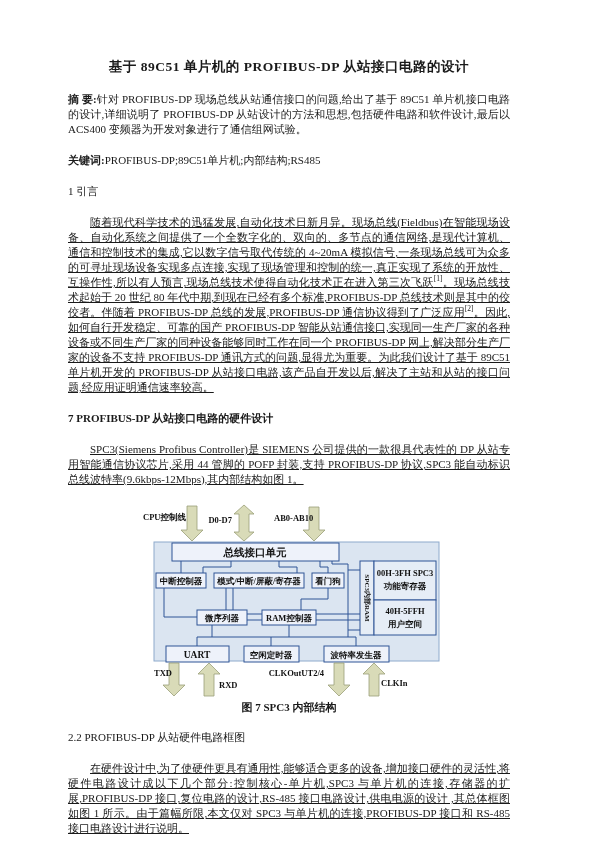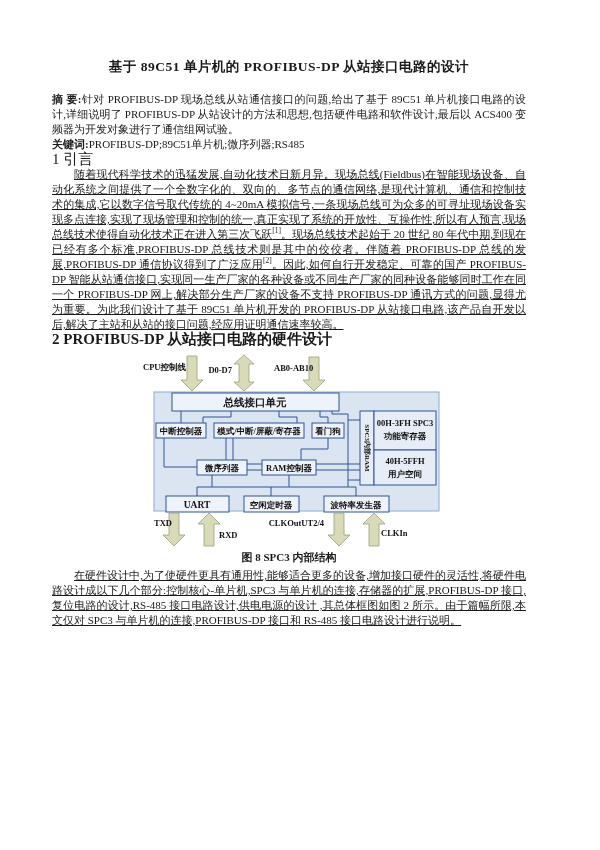--- a/index.html
+++ b/index.html
@@ -10,27 +10,27 @@
     font-family:"Liberation Serif","DejaVu Serif",serif;
     color:#1a1a1a;
     overflow:hidden;
   }
   .content{position:absolute;left:52px;top:58px;width:474px;}
   .doc-title{
     margin:0 0 16px 0;
     font-size:13.5px;font-weight:bold;text-align:center;
     letter-spacing:.5px;
   }
-  p{margin:0;}
+  p{margin:16px;}
   .body-text{
     font-size:11px;line-height:15px;text-align:justify;
   }
   .indent{text-indent:2em;text-decoration:underline;}
   .lbl{font-weight:bold;}
-  .sec-h{font-size:15px;line-height:15px;}
+  .sec-h{font-size:11px;line-height:15px;}
   .sec-h.bold{font-weight:bold;}
   sup{font-size:7.5px;line-height:0;}
   .figure-block{margin-top:6px;}
   .figure-caption{
     text-align:center;font-size:11px;font-weight:bold;
     line-height:14px;margin:1px 0 4px 0;
   }
   
   svg{display:block;}
   .dg-container{fill:#dbe5f1;stroke:#8eaacc;stroke-width:1;}
@@ -48,29 +48,30 @@
 </head>
 <body>
 
 <div class="page">
   <div class="content">
 
     <h1 class="doc-title">基于 89C51 单片机的 PROFIBUS-DP 从站接口电路的设计</h1>
 
     <p class="body-text"><span class="lbl">摘  要:</span><span>针对 PROFIBUS-DP 现场总线从站通信接口的问题,给出了基于 89C51 单片机接口电路的设计,详细说明了 PROFIBUS-DP 从站设计的方法和思想,包括硬件电路和软件设计,最后以 ACS400 变频器为开发对象进行了通信组网试验。</span></p>
 
-    <p class="body-text"><span class="lbl">关键词</span><span class="lbl">:</span><span>PROFIBUS-DP;89C51单片机;微序列器;RS485</span></p>
+    <p class="body-text"><span class="lbl">关键词</span><span class="lbl">:</span><span>PROFIBUS-DP;89C51单片机;内部结构;RS485</span></p>
 
 
 
     <p class="sec-h">1 引言</p>
 
     <p class="body-text indent"><span>随着现代科学技术的迅猛发展,自动化技术日新月异。现场总线(Fieldbus)在智能现场设备、自动化系统之间提供了一个全数字化的、双向的、多节点的通信网络,是现代计算机、通信和控制技术的集成,它以数字信号取代传统的 4~20mA 模拟信号,一条现场总线可为众多的可寻址现场设备实现多点连接,实现了现场管理和控制的统一,真正实现了系统的开放性、互操作性,所以有人预言,现场总线技术使得自动化技术正在进入第三次飞跃</span><sup>[1]</sup><span>。现场总线技术起始于 20 世纪 80 年代中期,到现在已经有多个标准,PROFIBUS-DP 总线技术则是其中的佼佼者。伴随着 PROFIBUS-DP 总线的发展,PROFIBUS-DP 通信协议得到了广泛应用</span><sup>[2]</sup><span>。因此,如何自行开发稳定、可靠的国产 PROFIBUS-DP 智能从站通信接口,实现同一生产厂家的各种设备或不同生产厂家的同种设备能够同时工作在同一个 PROFIBUS-DP 网上,解决部分生产厂家的设备不支持 PROFIBUS-DP 通讯方式的问题,显得尤为重要。为此我们设计了基于 89C51 单片机开发的 PROFIBUS-DP 从站接口电路,该产品自开发以后,解决了主站和从站的接口问题,经应用证明通信速率较高。</span></p>
 
-    <p class="sec-h bold">2  PROFIBUS-DP 从站接口电路的硬件设计</p>
+    <p class="sec-h bold">7  PROFIBUS-DP 从站接口电路的硬件设计</p>
+    <p class="body-text indent">SPC3(Siemens Profibus Controller)是 SIEMENS 公司提供的一款很具代表性的 DP 从站专用智能通信协议芯片,采用 44 管脚的 POFP 封装,支持 PROFIBUS-DP 协议,SPC3 能自动标识总线波特率(9.6kbps-12Mbps),其内部结构如图 1。</p>
 
     <div class="figure-block">
       <svg width="474" height="196" viewBox="0 0 474 196">
 
         <polygon class="dg-arrow" points="135,3 145,3 145,27 151,27 140,38 129,27 135,27"></polygon>
         <polygon class="dg-arrow" points="192,2 202,11 197,11 197,29 202,29 192,38 182,29 187,29 187,11 182,11"></polygon>
         <polygon class="dg-arrow" points="257,4 267,4 267,27 273,27 262,38 251,27 257,27"></polygon>
 
         <text class="side-lbl" x="134" y="17" text-anchor="end">CPU控制线</text>
         <text class="side-lbl" x="180" y="20" text-anchor="end">D0-D7</text>
@@ -154,19 +155,20 @@
         <polygon class="dg-arrow" points="157,160 168,171 162,171 162,193 152,193 152,171 146,171"></polygon>
         <polygon class="dg-arrow" points="282,160 292,160 292,182 298,182 287,193 276,182 282,182"></polygon>
         <polygon class="dg-arrow" points="322,160 333,171 327,171 327,193 317,193 317,171 311,171"></polygon>
 
         <text class="side-lbl" x="102" y="173" text-anchor="start">TXD</text>
         <text class="side-lbl" x="167" y="185" text-anchor="start">RXD</text>
         <text class="side-lbl" x="272" y="173" text-anchor="end">CLKOutUT2/4</text>
         <text class="side-lbl" x="329" y="183" text-anchor="start">CLKIn</text>
       </svg>
 
-      <div class="figure-caption">图 8 SPC3 内部结构</div>
+      <div class="figure-caption">图 7 SPC3 内部结构</div>
     </div>
 
-    <p class="body-text indent">在硬件设计中,为了使硬件更具有通用性,能够适合更多的设备,增加接口硬件的灵活性,将硬件电路设计成以下几个部分:控制核心-单片机,SPC3 与单片机的连接,存储器的扩展,PROFIBUS-DP 接口,复位电路的设计,RS-485 接口电路设计,供电电源的设计 ,其总体框图如图 2 所示。由于篇幅所限,本文仅对 SPC3 与单片机的连接,PROFIBUS-DP 接口和 RS-485 接口电路设计进行说明。</p>
+    <p class="sec-h">2.2 PROFIBUS-DP 从站硬件电路框图</p>
+    <p class="body-text indent">在硬件设计中,为了使硬件更具有通用性,能够适合更多的设备,增加接口硬件的灵活性,将硬件电路设计成以下几个部分:控制核心-单片机,SPC3 与单片机的连接,存储器的扩展,PROFIBUS-DP 接口,复位电路的设计,RS-485 接口电路设计,供电电源的设计 ,其总体框图如图 1 所示。由于篇幅所限,本文仅对 SPC3 与单片机的连接,PROFIBUS-DP 接口和 RS-485 接口电路设计进行说明。</p>
 
   </div>
 </div>
 
 </body></html>

